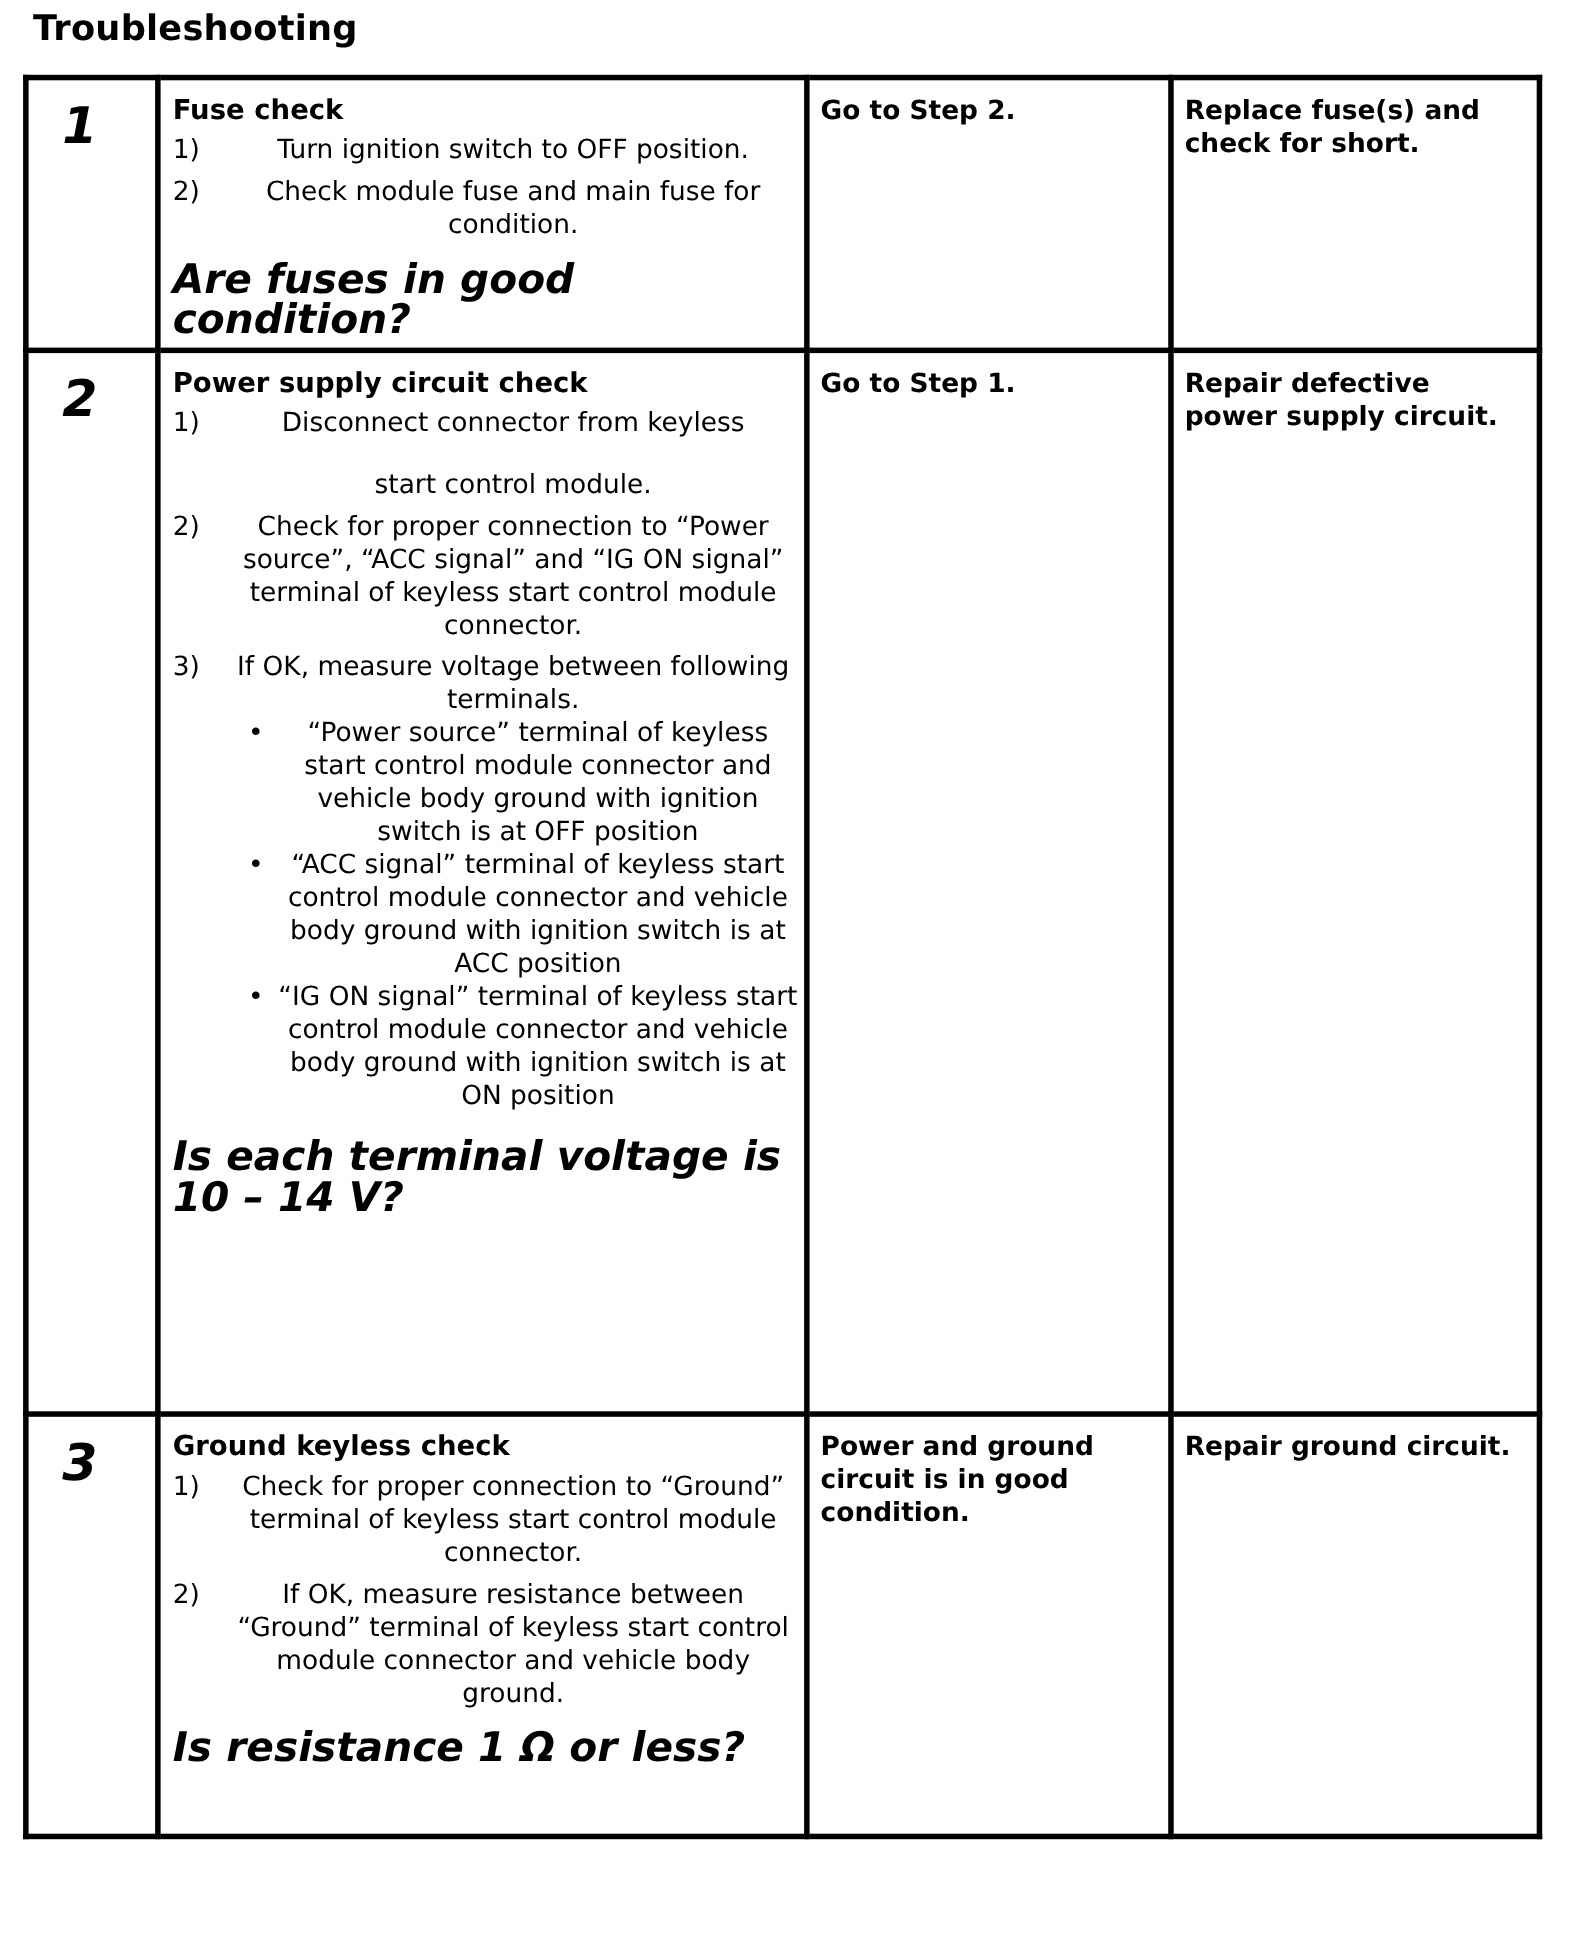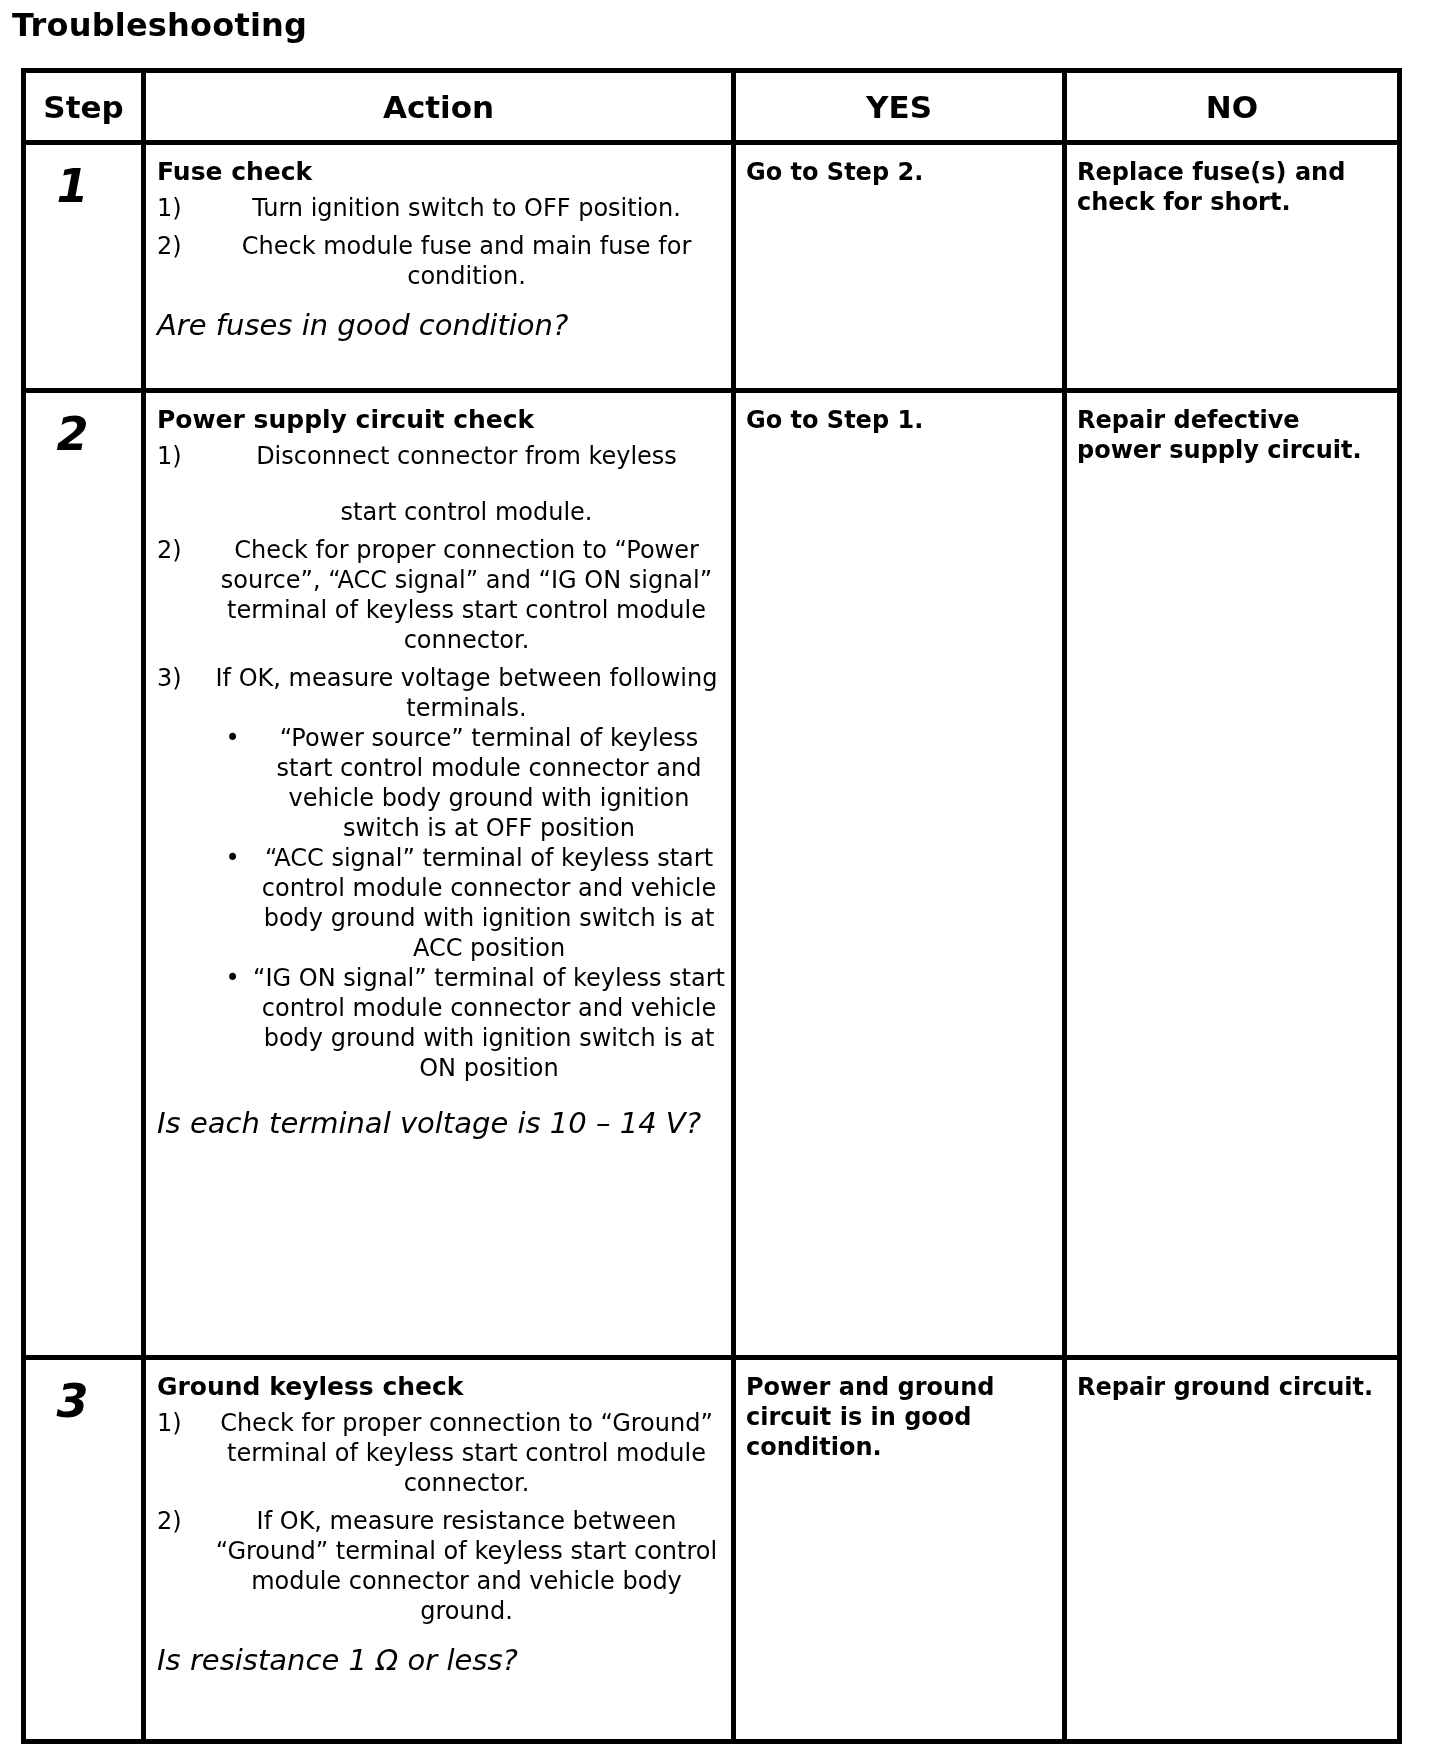--- a/index.html
+++ b/index.html
@@ -1,21 +1,21 @@
 <!DOCTYPE html>
 <html><head>
 <meta charset="utf-8">
 <style>
   html, body { margin: 0; padding: 0; background: #ffffff; }
   body {
     width: 1440px; height: 1758px; position: relative; overflow: hidden;
     font-family: "DejaVu Sans", "Liberation Sans", sans-serif; color: #000;
   }
   .title {
-    position: absolute; left: 12px; top: 6px;
+    position: absolute; left: 30px; top: 6px;
     font-size: 32px; font-weight: bold; letter-spacing: 0.2px; text-align: center;
   }
   table.ts {
     position: absolute; left: 21px; top: 68px;
     width: 1376px; border-collapse: collapse; table-layout: fixed;
   }
   table.ts td, table.ts th {
     border: 5px solid #000; vertical-align: top; padding: 0;
   }
   col.c-step { width: 120px; }
@@ -36,44 +36,38 @@
   .action { padding: 10px 6px 0 11px; }
   .chk-title { font-size: 25px; font-weight: bold; line-height: 34px; margin-bottom: 4px; }
   .item { display: flex; font-size: 24px; line-height: 30px; margin-bottom: 8px; }
   .item .num { width: 51px; flex: 0 0 51px; }
   .item .txt { flex: 1; text-align: center; }
   .item .txt .gap { display: block; height: 26px; }
   .bullets { margin: 0; padding: 0; list-style: none; }
   .bullets li { display: flex; font-size: 24px; line-height: 30px; }
   .bullets li .dot { width: 45px; flex: 0 0 45px; padding-left: 4px; box-sizing: border-box; }
   .question {
-    font-size: 29px; font-weight: normal; font-style: italic; line-height: 37px;
+    font-size: 37px; font-weight: bold; font-style: italic; line-height: 37px;
     margin-top: 16px;
   }
   .cell-text { font-size: 24px; line-height: 30px; padding: 12px 8px 0 10px; font-weight: bold; }
 </style>
 </head>
 <body>
 
 <div class="title">Troubleshooting</div>
 
 <table class="ts">
   <colgroup>
     <col class="c-step">
       <col class="c-action">
       <col class="c-yes">
       <col class="c-no">
   </colgroup>
   <tbody>
-      <tr class="hdr">
-    <th>Step</th>
-    <th>Action</th>
-    <th>YES</th>
-    <th>NO</th>
-  </tr>
 
   <tr class="r1">
     <td>
       <div class="stepnum">1</div>
     </td>
     <td>
       <div class="action">
         <div class="chk-title">Fuse check</div>
         <div class="item">
           <span class="num">1)</span>

